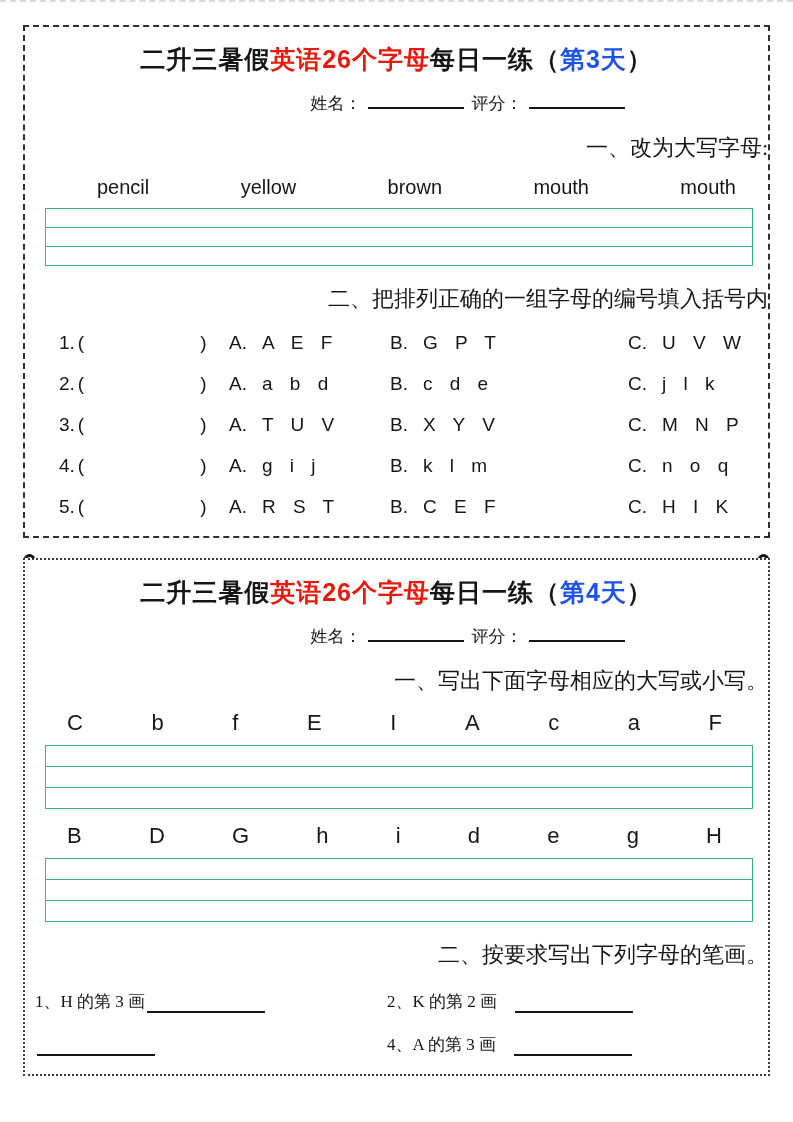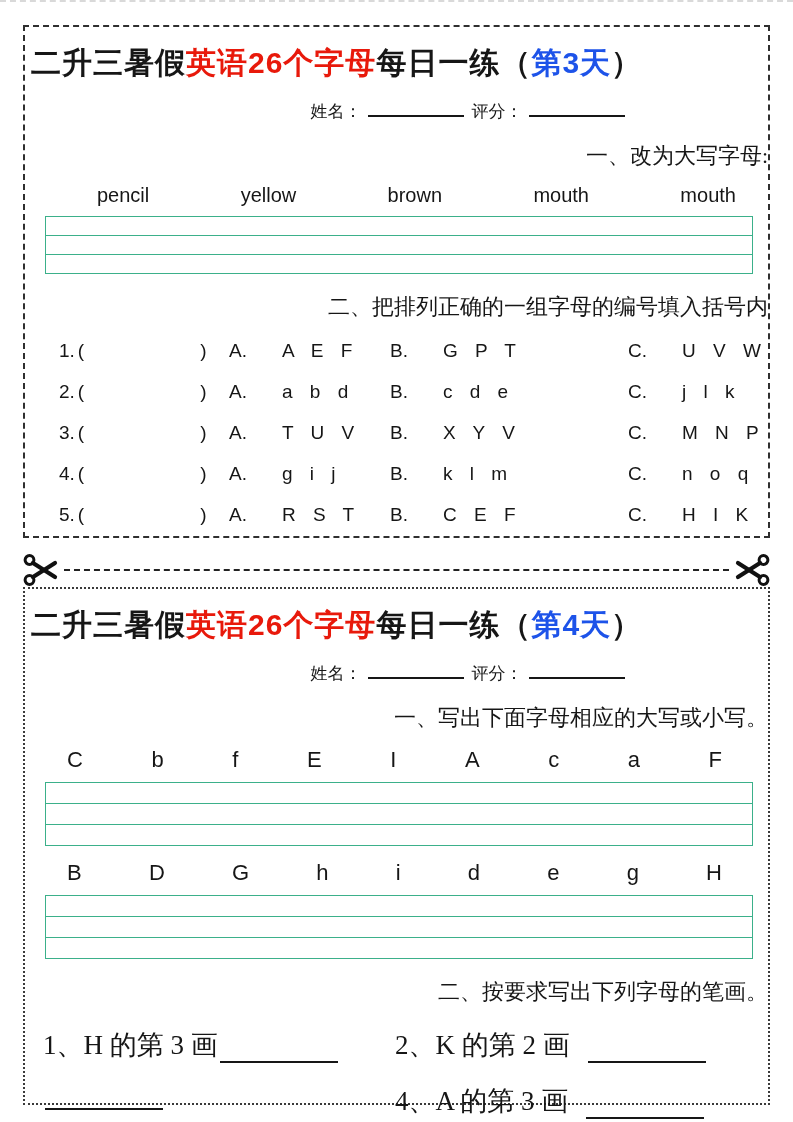--- a/index.html
+++ b/index.html
@@ -2,23 +2,23 @@
 <html><head>
 <meta charset="utf-8">
 <style>
   html,body{margin:0;padding:0;background:#fff;}
   body{width:793px;height:1122px;position:relative;font-family:"Liberation Sans","DejaVu Sans",sans-serif;color:#161616;}
   .page{position:relative;width:793px;height:1122px;overflow:hidden;background:#fff;}
   .top-edge{position:absolute;top:0;left:0;right:0;border-top:2px dashed #d9d9d9;}
 
   .box{position:absolute;left:23px;width:747px;box-sizing:border-box;background:#fff;}
   .box1{top:25px;height:513px;border:2px dashed #2f2f2f;}
-  .box2{top:587px;height:518px;border:2px dotted #3a3a3a;}
-
-  .title{font-size:30px;font-weight:bold;margin:16px 6px 0;letter-spacing:1px;
+  .box2{top:558px;height:518px;border:2px dotted #3a3a3a;}
+
+  .title{text-align:center;font-size:25px;font-weight:bold;margin:16px 6px 0;letter-spacing:1px;
          font-family:"Liberation Sans","DejaVu Sans",sans-serif;}
   .title .red{color:#e8190b;}
   .title .blue{color:#1d53e9;}
 
   .name-row{text-align:center;font-size:17px;margin:14px 0 0 150px;font-family:"Liberation Serif","DejaVu Serif",serif;}
   .blank{display:inline-block;border-bottom:2px solid #161616;}
   .name-blank{width:96px;height:17px;margin:0 8px 0 6px;}
 
   .q-heading{font-size:22px;margin:18px 0 0 10px;font-family:"Liberation Serif","DejaVu Serif",serif;text-align:right;}
 
@@ -33,23 +33,23 @@
   .mc-rows{margin-top:8px;}
   .mc-row{display:flex;align-items:center;height:41px;padding-left:34px;font-size:19px;}
   .mc-q{width:170px;display:flex;align-items:center;}
   .mc-q .num{margin-right:3px;}
   .paren-gap{display:inline-block;width:116px;}
   .mc-opt{display:flex;align-items:center;}
   .opt-a{width:161px;}
   .opt-b{width:238px;}
   .opt-c{flex:1;}
   .opt-label{margin-right:15px;}
-  .opt-letters{letter-spacing:6px;white-space:pre;margin-left:20px;}
-
-  .stroke-row{display:flex;margin:20px 0 0 18px;font-size:27px;align-items:center;}
+  .opt-letters{letter-spacing:6px;white-space:pre;}
+
+  .stroke-row{display:flex;margin:20px 0 0 10px;font-size:17px;align-items:flex-end;}
   .stroke-item{display:flex;align-items:flex-end;width:352px;font-family:"Liberation Serif","DejaVu Serif",serif;}
   .stroke-item:last-child{width:auto;gap:16px;}
   .stroke-blank{width:118px;height:16px;margin-left:2px;}
 
   .cut-row{position:absolute;top:549px;left:0;width:793px;height:42px;display:flex;align-items:center;
            padding:0 22px;box-sizing:border-box;}
   .cut-dash{flex:1;border-top:2.5px dashed #222;margin:0 2px;}
   .scissors{flex:0 0 auto;}
   .scissors.flip{transform:scaleX(-1);}
 </style>

